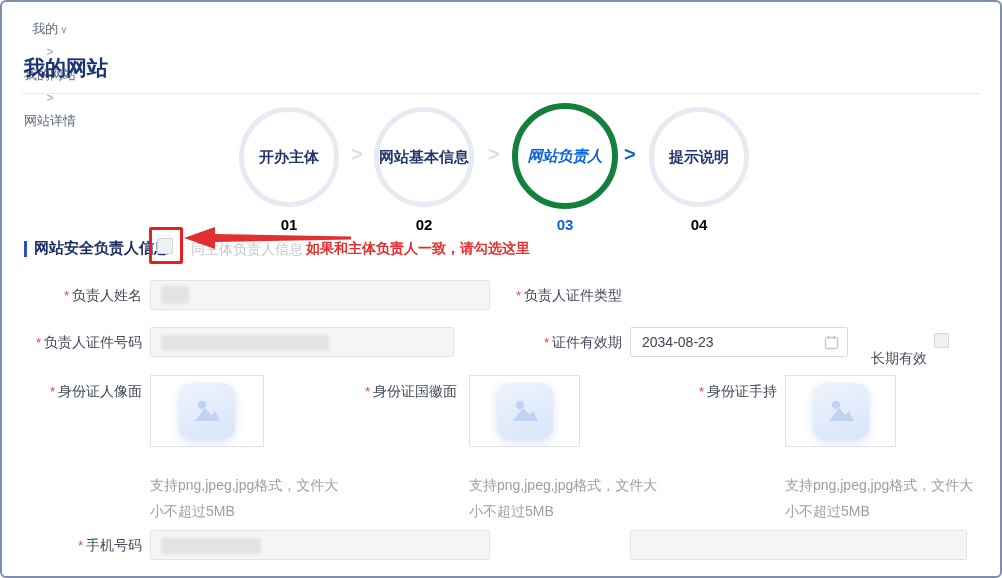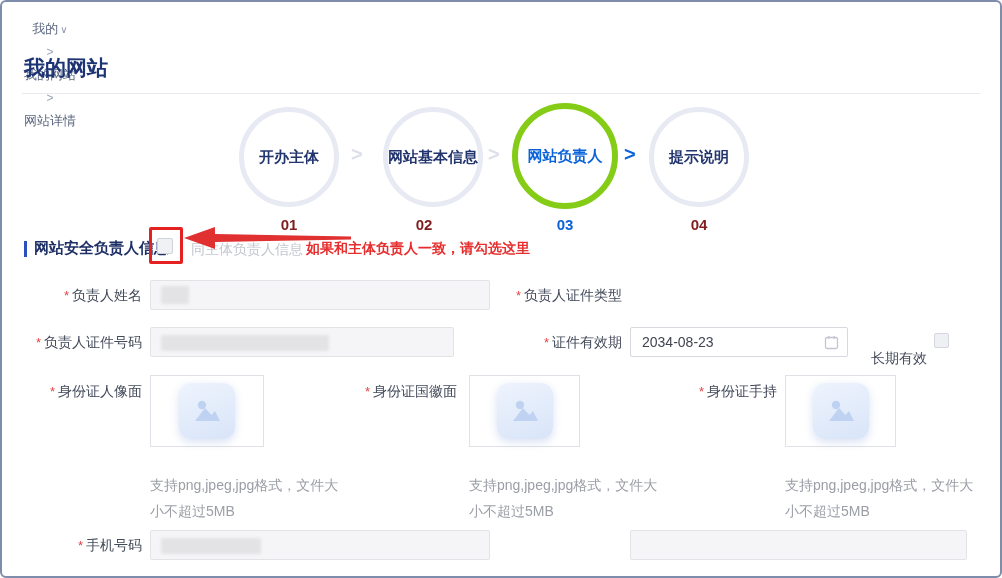--- a/index.html
+++ b/index.html
@@ -13,23 +13,23 @@
   .breadcrumb .caret { font-size:10px; color:#8a94ab; margin-left:2px; }
   .breadcrumb .sep { color:#9aa3b6; font-size:12px; }
   .crumb { cursor:pointer; }
   
   .page-title { position:absolute; left:22px; top:52px; font-size:21px; font-weight:bold; color:#1d3474; }
   .title-divider { position:absolute; left:20px; right:20px; top:91px; height:1px; background:#e9eaef; }
   
   .step-circle { position:absolute; top:105px; width:100px; height:100px; border-radius:50%;
     border:5px solid #e7eaf3; background:#fff; display:flex; align-items:center; justify-content:center; }
   .step-circle .step-label { font-size:15px; font-weight:bold; color:#22356e; text-align:right; line-height:1.2; }
-  .step-circle.active { top:101px; width:106px; height:106px; border:6px solid #84cc16; }
+  .step-circle.active { top:101px; width:106px; height:106px; border:6px solid #15803d;font-style:italic; }
   .step-circle.active .step-label { color:#0b63da; }
-  .step-num { position:absolute; top:214px; width:100px; text-align:center; font-size:15px; font-weight:bold; color:#7f1d1d; }
+  .step-num { position:absolute; top:214px; width:100px; text-align:center; font-size:15px; font-weight:bold; color:#000000; }
   .step-num.active { color:#0b63da; }
   .step-chevron { position:absolute; top:141px; font-size:20px; font-weight:bold; color:#dcdfe9; }
   .step-chevron.active { color:#0b63da; }
   
   .section-bar { position:absolute; left:22px; top:239px; width:3px; height:16px; background:#2b50c0; }
   .section-title { position:absolute; left:32px; top:237px; font-size:15px; font-weight:bold; color:#1d2f66; }
   .highlight-box { position:absolute; left:147px; top:225px; width:34px; height:37px; border:3px solid #e52020; border-radius:2px; z-index:3; }
   .same-checkbox { position:absolute; left:155px; top:236px; width:16px; height:16px; border:1px solid #cfd3da; background:#f0f1f4; border-radius:2px; z-index:2; }
   .same-label { position:absolute; left:189px; top:239px; font-size:14px; color:#c2c6cf; }
   .red-note { position:absolute; left:304px; top:238px; font-size:14px; font-weight:bold; color:#e62e2e; }
@@ -64,21 +64,21 @@
     <span class="crumb">网站详情</span>
   </div>
 
   <div class="page-title">我的网站</div>
   <div class="title-divider"></div>
 
   <div class="step-circle" style="left:237px">
     <span class="step-label">开办主体</span>
   </div>
   <div class="step-chevron" style="left:349px">&gt;</div>
-  <div class="step-circle" style="left:381px">
+  <div class="step-circle" style="left:372px">
     <span class="step-label">网站基本信息</span>
   </div>
   <div class="step-chevron" style="left:486px">&gt;</div>
   <div class="step-circle active" style="left:510px">
     <span class="step-label">网站负责人</span>
   </div>
   <div class="step-chevron active" style="left:622px">&gt;</div>
   <div class="step-circle" style="left:647px">
     <span class="step-label">提示说明</span>
   </div>

